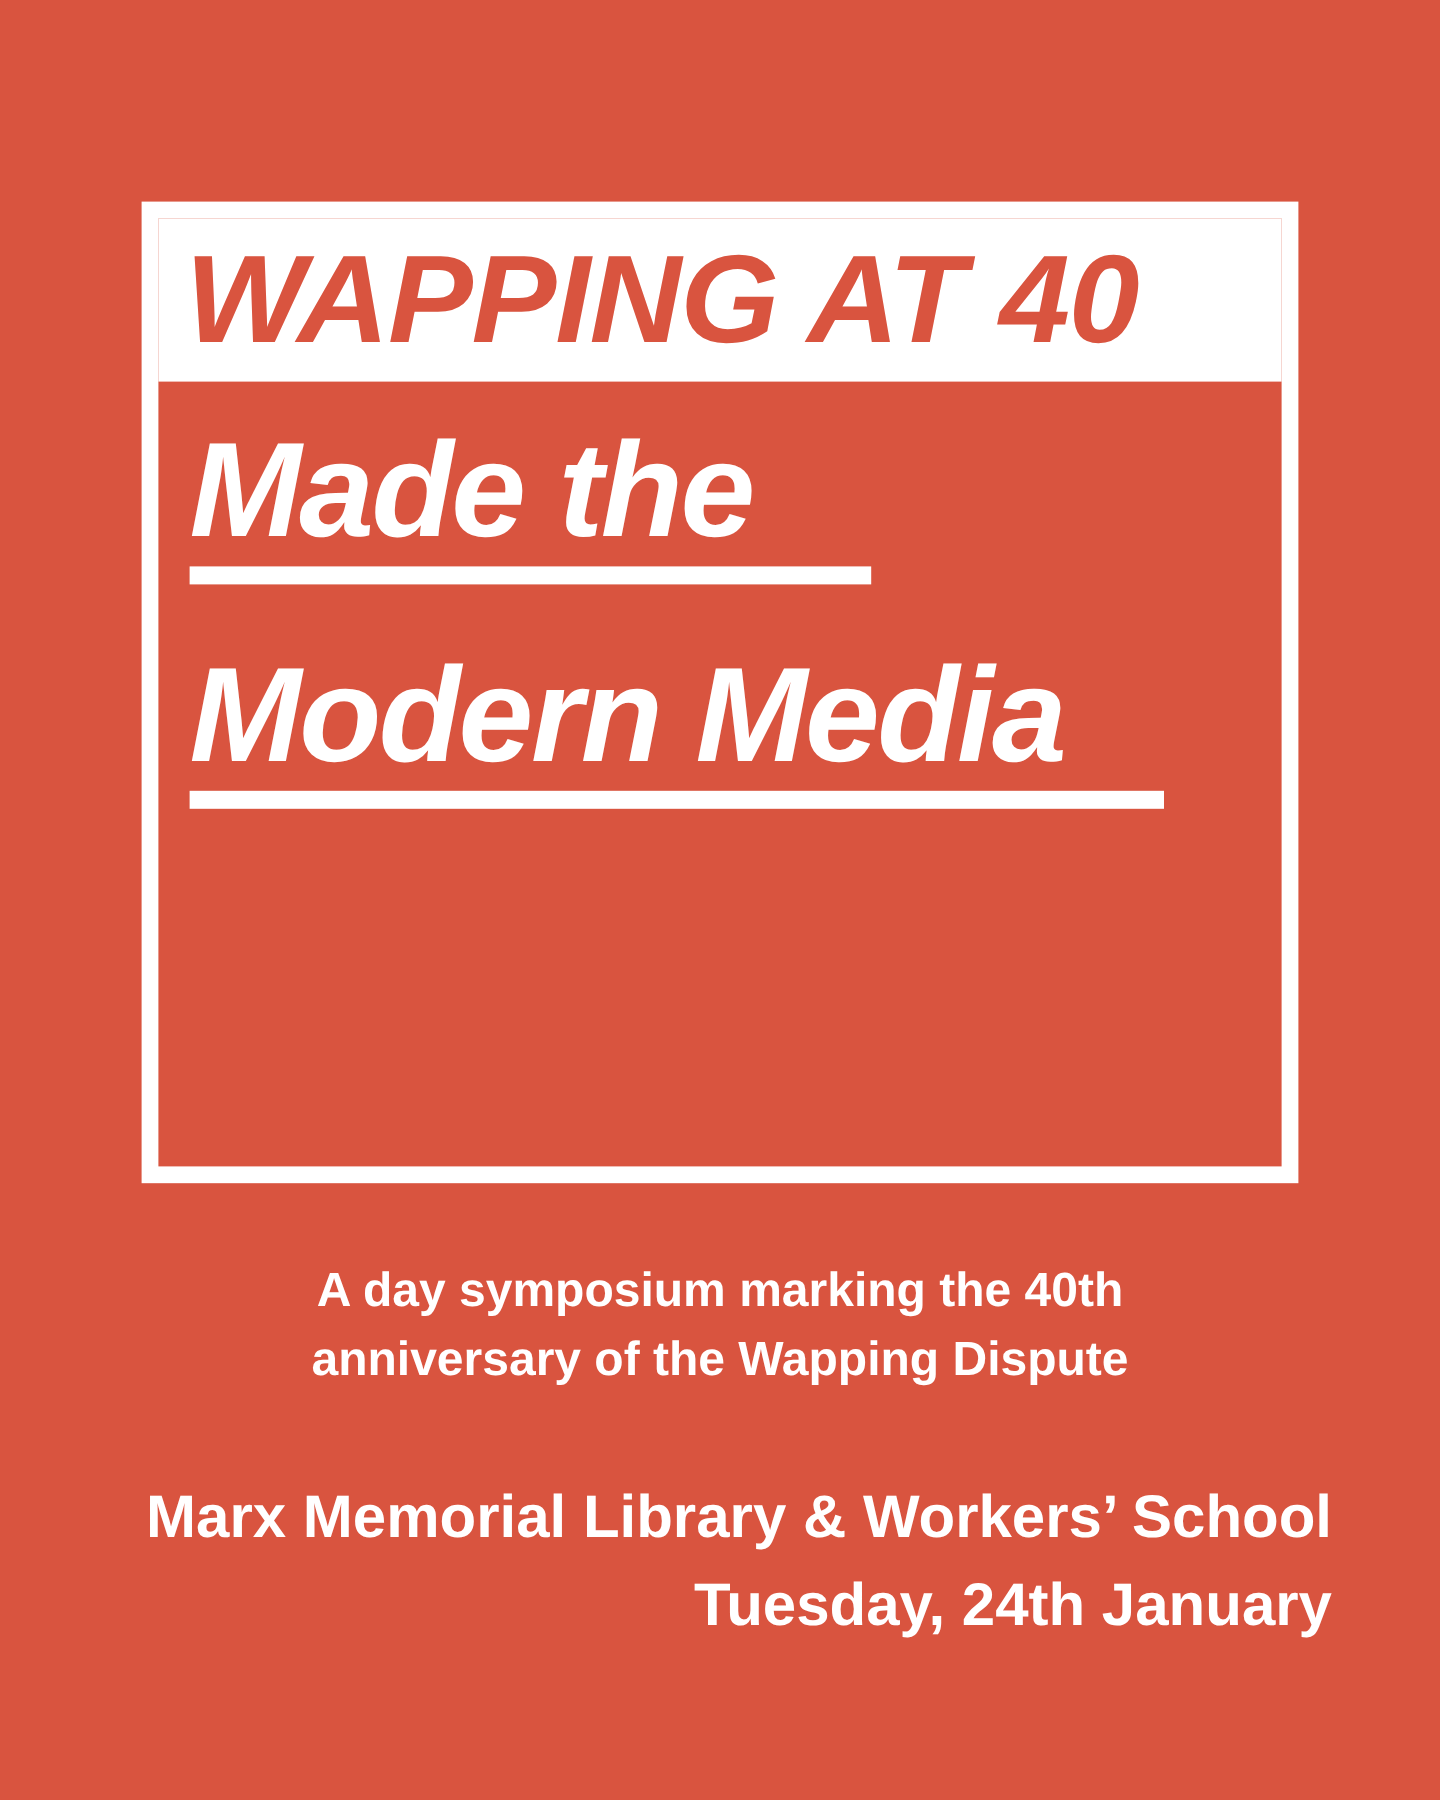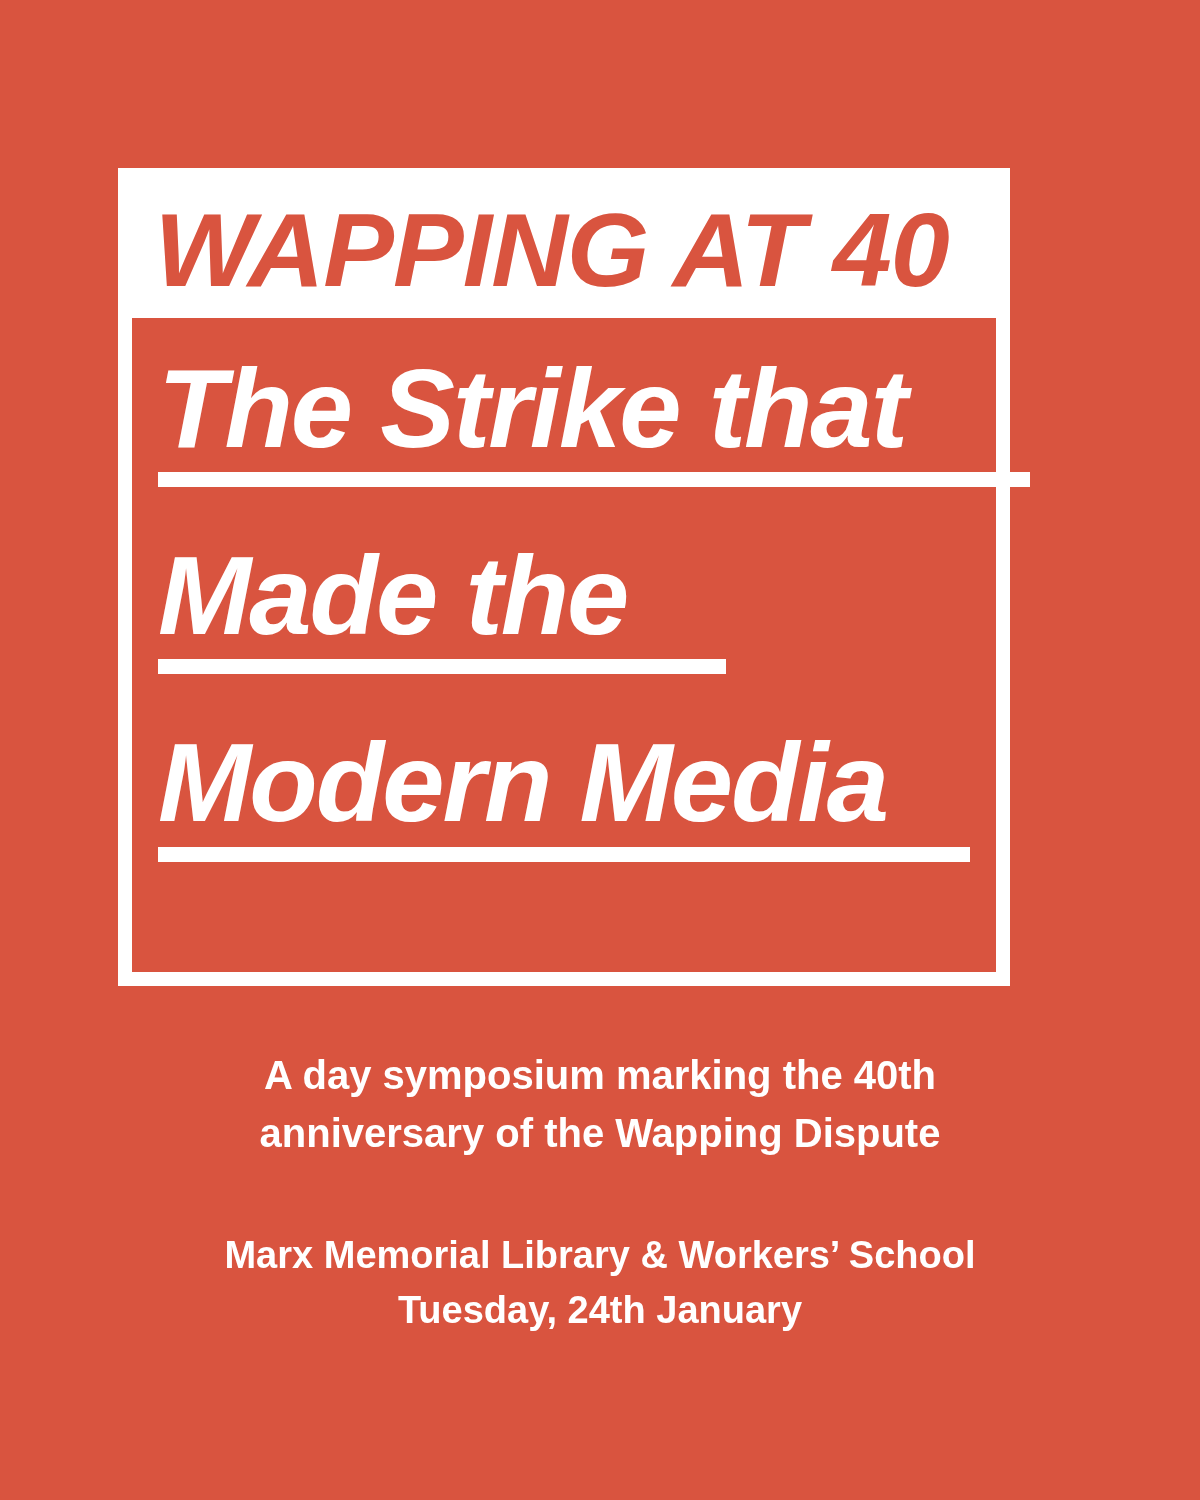--- a/index.html
+++ b/index.html
@@ -20,21 +20,21 @@
     height: 1500px;
     background: #d9543f;
     box-sizing: border-box;
   }
 
   
   .frame {
     position: absolute;
     left: 118px;
     top: 168px;
-    width: 892px;
+    width: 964px;
     height: 818px;
     border: 14px solid #ffffff;
     box-sizing: border-box;
   }
 
   .kicker-bar {
     position: absolute;
     left: 0;
     top: 0;
     width: 100%;
@@ -113,25 +113,25 @@
     line-height: 1.45;
     padding: 0 150px;
     box-sizing: border-box;
   }
 
   .venue {
     position: absolute;
     left: 0;
     right: 0;
     top: 1228px;
-    text-align: center;
+    text-align: right;
     color: #ffffff;
     font-family: "Liberation Sans", sans-serif;
     font-weight: bold;
-    font-size: 38px;
+    font-size: 50px;
     line-height: 1.45;
     padding: 0 90px;
     box-sizing: border-box;
   }
 
   .venue .line2 {
     display: block;
   }
 </style>
 </head>
@@ -140,24 +140,20 @@
 <div class="poster">
 
   <div class="frame">
 
     <div class="kicker-bar">
       <span class="kicker">WAPPING AT 40</span>
     </div>
 
     <div class="headline-area">
 
-      <div class="hl-line">
-        <span class="hl-text">The Strike that</span>
-        <div class="hl-rule w1"></div>
-      </div>
 
       <div class="hl-line">
         <span class="hl-text">Made the</span>
         <div class="hl-rule w2"></div>
       </div>
 
       <div class="hl-line">
         <span class="hl-text">Modern Media</span>
         <div class="hl-rule w3"></div>
       </div>

